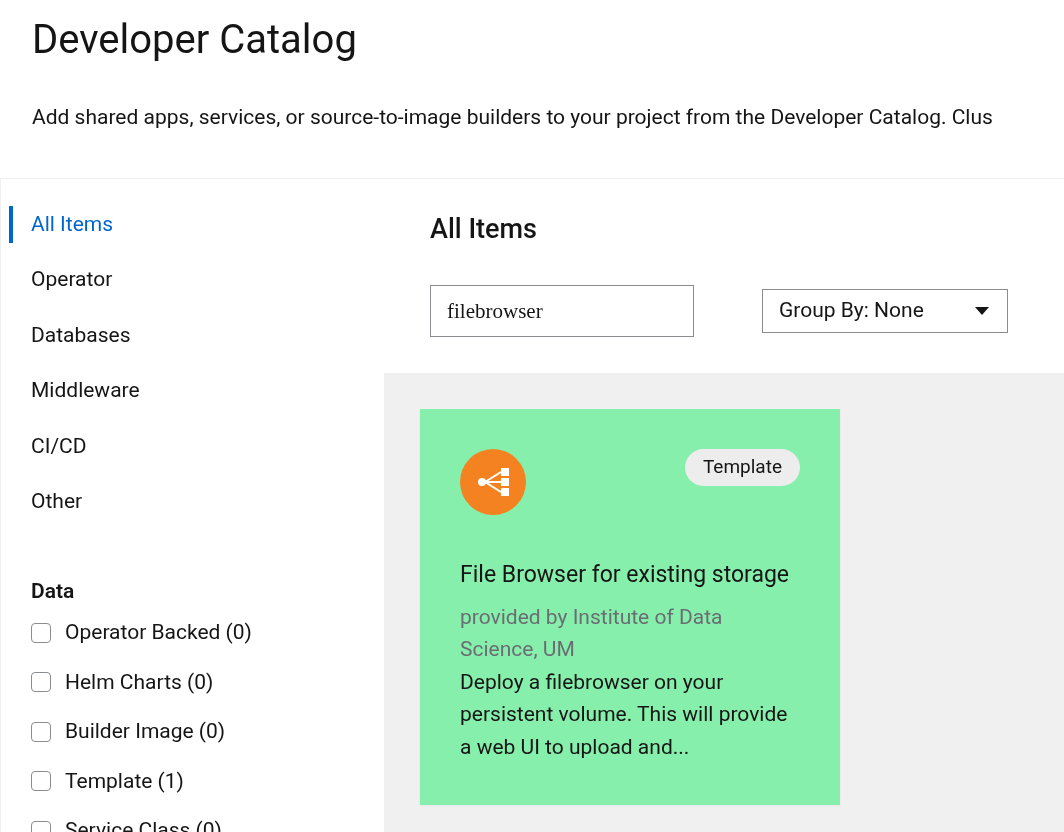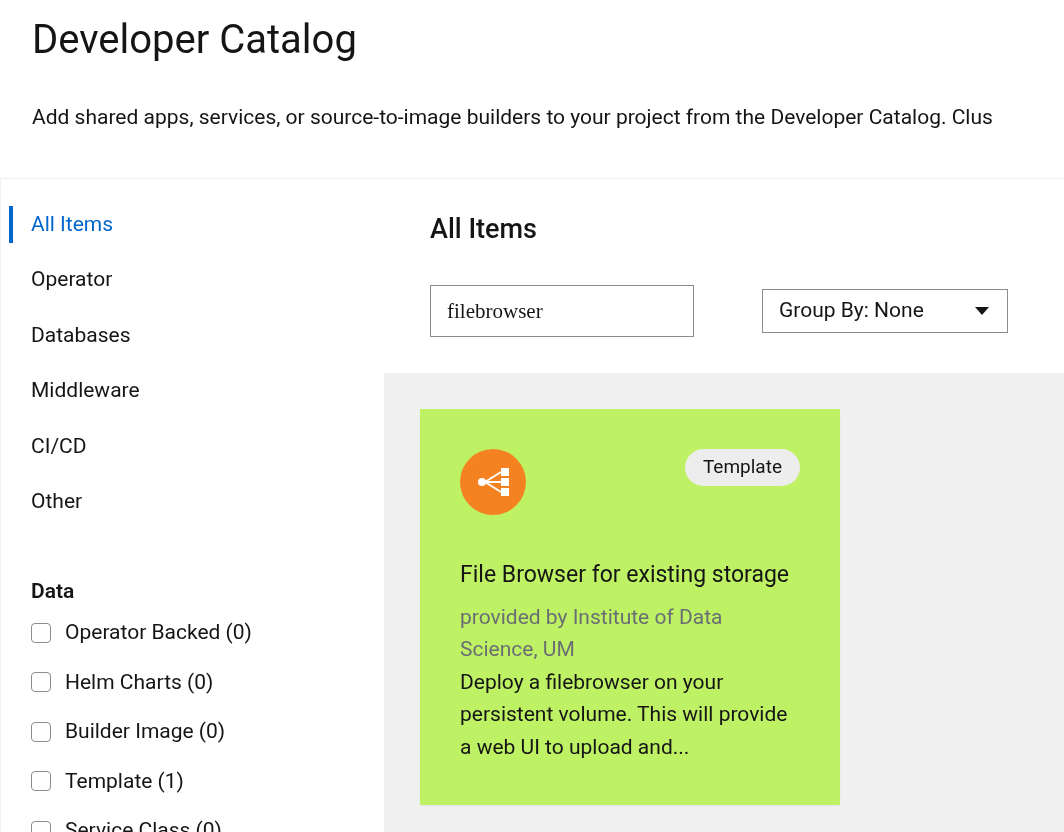--- a/index.html
+++ b/index.html
@@ -144,21 +144,21 @@
       border-right: 7px solid transparent;
       border-top: 8px solid #151515;
     }
     .results {
       background: #f0f0f0;
       padding: 36px 0 60px 36px;
       min-height: 500px;
     }
     .card {
       width: 420px;
-      background: #bef264;
+      background: #86efac;
       padding: 40px 40px 42px 40px;
       box-shadow: 0 1px 2px rgba(0,0,0,0.05);
       cursor: pointer;
     }
     .card-top {
       display: flex;
       justify-content: space-between;
       align-items: flex-start;
       margin-bottom: 42px;
     }

